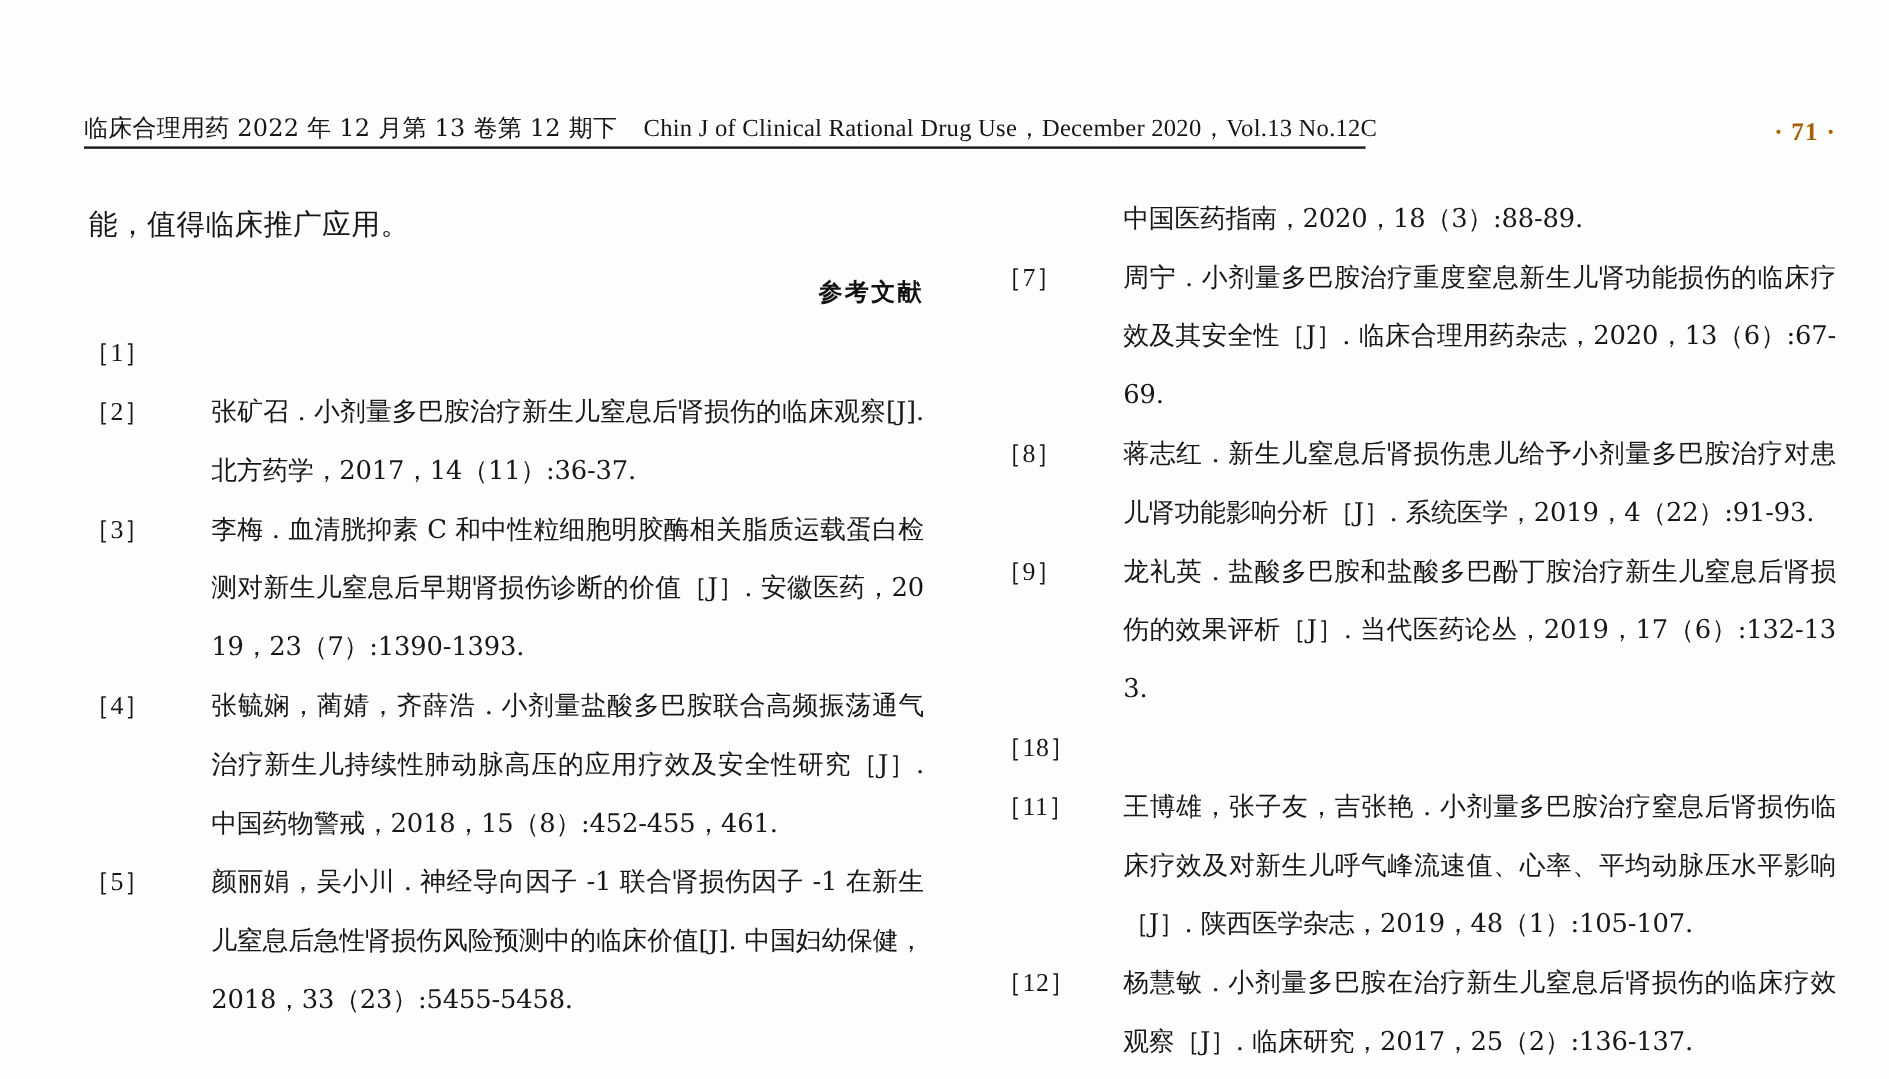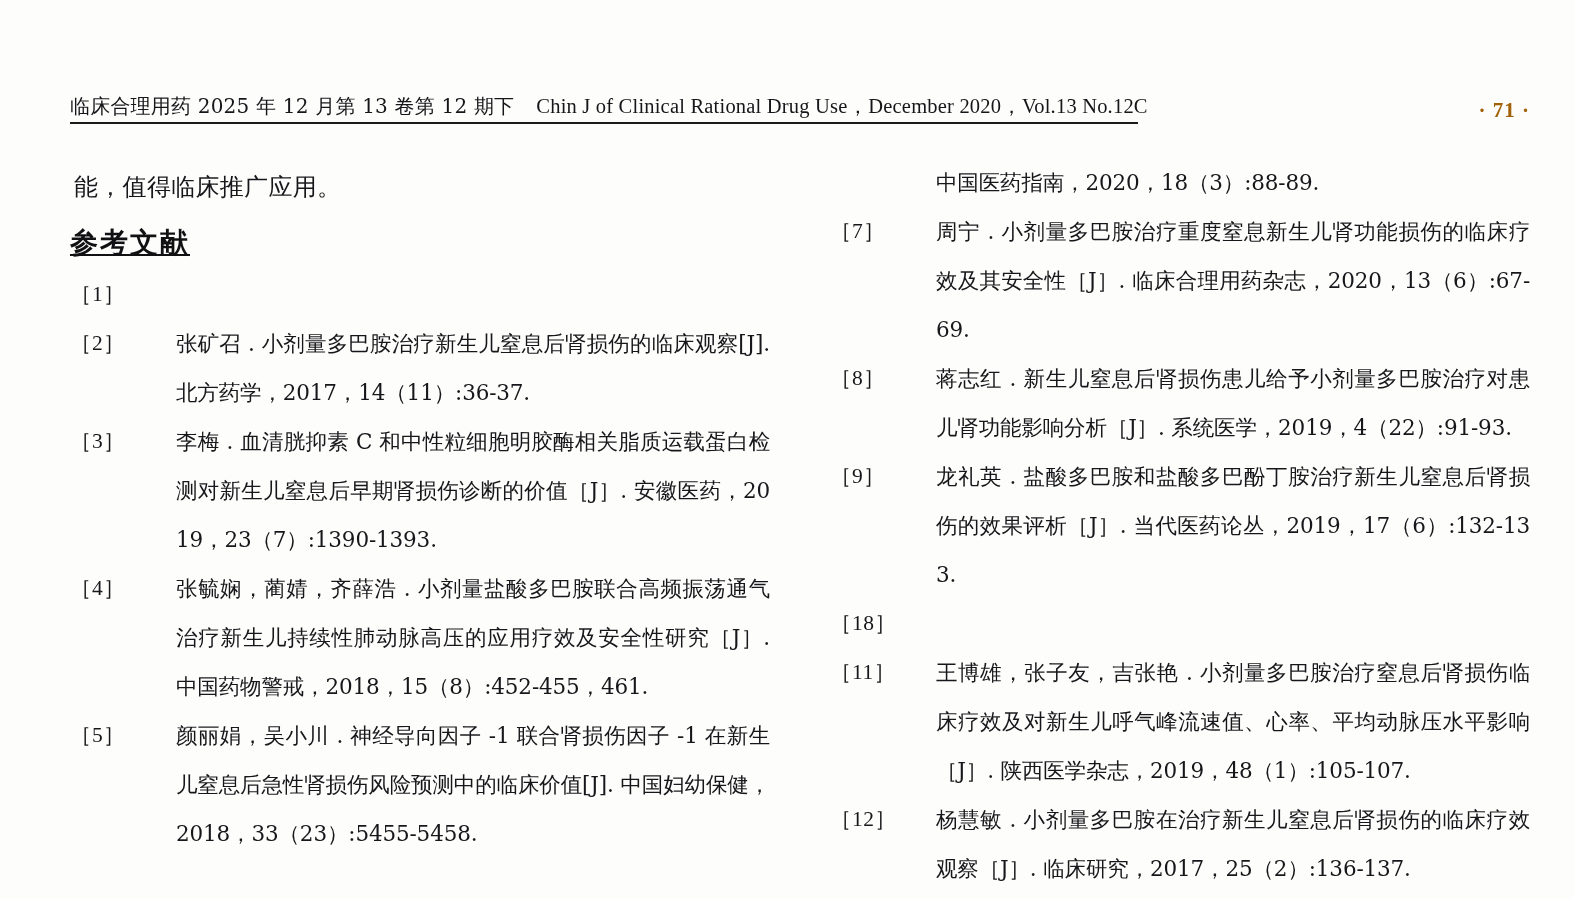--- a/index.html
+++ b/index.html
@@ -86,27 +86,26 @@
     font-size: 24px;
     line-height: 50px;
     letter-spacing: 0.3px;
     color: #17171b;
     margin: 4px;
   }
 
   .section-title {
     font-family: "DejaVu Serif", "Liberation Serif", serif;
     font-weight: bold;
-    font-size: 28px;
+    font-size: 20px;
     line-height: 50px;
-    text-align: left;
+    text-align: right;
     letter-spacing: 2px;
     color: #111114;
     margin: 6px 0 2px 0;
-    text-decoration: underline;
   }
 
   
   .ref {
     display: grid;
     grid-template-columns: 72px 1fr;
     column-gap: 0px;
     font-size: 21.5px;
     line-height: 49px;
     letter-spacing: 0.1px;
@@ -141,21 +140,21 @@
     margin-top: 2px;
     padding-right: 4px;
   }
 </style>
 </head>
 <body>
 
 <div id="page">
 
   <div class="masthead">
-    <div class="masthead-text"><span class="cn">临床合理用药 2025 年 12 月第 13 卷第 12 期下</span><span class="gap"></span><span>Chin J of Clinical Rational Drug Use，December 2020，Vol.13 No.12C</span></div>
+    <div class="masthead-text"><span class="cn">临床合理用药 2022 年 12 月第 13 卷第 12 期下</span><span class="gap"></span><span>Chin J of Clinical Rational Drug Use，December 2020，Vol.13 No.12C</span></div>
     <div class="masthead-rule"></div>
   </div>
   <div class="folio">· 71 ·</div>
 
   <div class="columns">
 
     <div class="col col-left">
 
       <p class="para">能，值得临床推广应用。</p>
 

